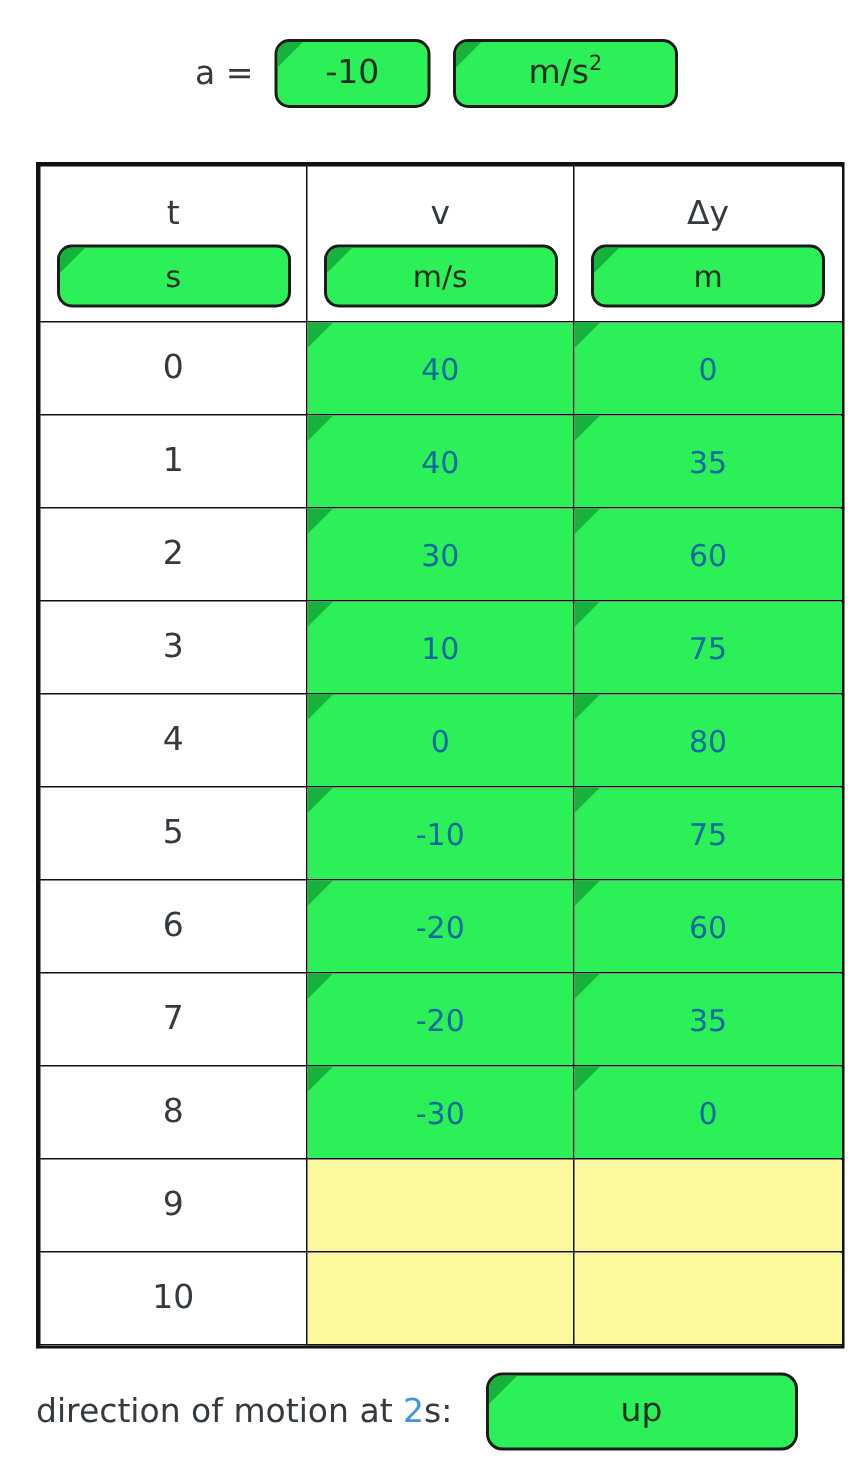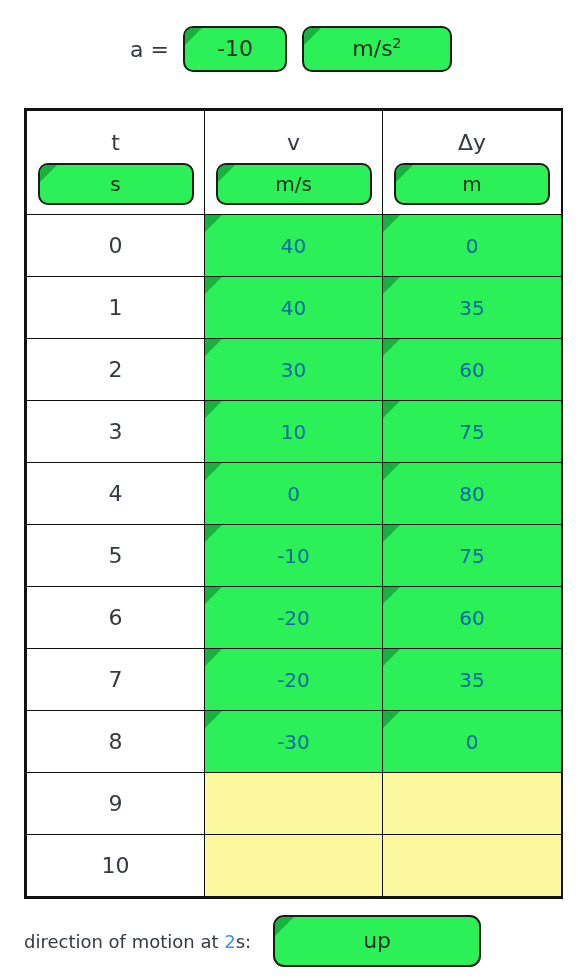--- a/index.html
+++ b/index.html
@@ -150,21 +150,21 @@
   .dir-row {
     position: absolute;
     left: 24px;
     top: 912px;
     width: 539px;
     height: 58px;
     display: flex;
     align-items: center;
   }
   .dir-label {
-    font-size: 18px;
+    font-size: 22px;
     color: #343a40;
     white-space: nowrap;
   }
   .dir-time { color: #3b96e8; }
   .chip-dir {
     width: 208px;
     height: 52px;
     margin-left: 22px;
     font-size: 22px;
     border-radius: 11px;

